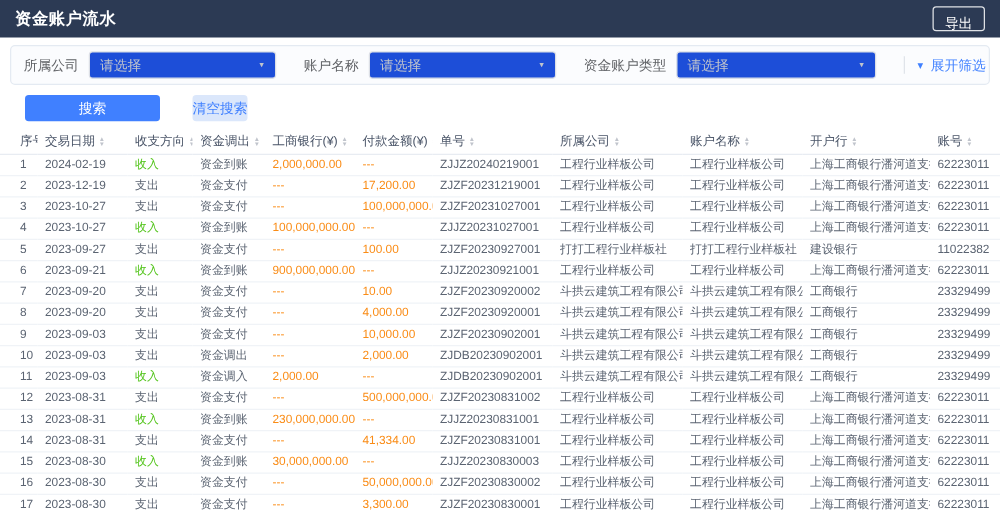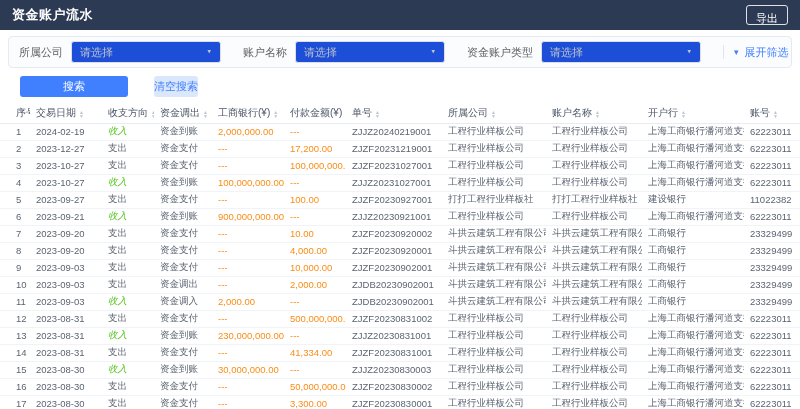--- a/index.html
+++ b/index.html
@@ -45,21 +45,21 @@
   thead th { height:19px; font-size:10px; font-weight:400; color:#4a5568; text-align:left;
     padding:0 6px; border-bottom:1px solid #e8ecf2; white-space:nowrap; overflow:hidden;
     background:#fff; cursor:pointer; }
   thead th:first-child { padding-left:16px; }
   .sort { display:inline-flex; flex-direction:column; margin-left:3px; vertical-align:middle; }
   .sort i { font-style:normal; font-size:5px; line-height:4px; color:#c0c4cc; }
   tbody td { height:17px; font-size:9.5px; color:#5b6472; padding:0 6px;
     border-bottom:1px solid #f0f3f7; white-space:nowrap; overflow:hidden; }
   tbody td:first-child { padding-left:16px; }
   td.amount { color:var(--amount,#fa8c16); }
-  td.dir-in { color:var(--income,#52c41a);font-style:italic; }
+  td.dir-in { color:var(--income,#52c41a); }
   td.dir-out { color:#5b6472;margin-left:16px; }
 </style>
 </head>
 <body>
 
 <div class="app">
 
   <header class="topbar">
     <h1>资金账户流水</h1>
     <button class="export-btn">
@@ -173,21 +173,21 @@
             <td class="amount">2,000,000.00</td>
             <td class="amount">---</td>
             <td>ZJJZ20240219001</td>
             <td>工程行业样板公司</td>
             <td>工程行业样板公司</td>
             <td>上海工商银行潘河道支行</td>
             <td>62223011</td>
           </tr>
           <tr>
             <td>2</td>
-            <td>2023-12-27</td>
+            <td>2023-12-19</td>
             <td class="dir-out">支出</td>
             <td>资金支付</td>
             <td class="amount">---</td>
             <td class="amount">17,200.00</td>
             <td>ZJZF20231219001</td>
             <td>工程行业样板公司</td>
             <td>工程行业样板公司</td>
             <td>上海工商银行潘河道支行</td>
             <td>62223011</td>
           </tr>

